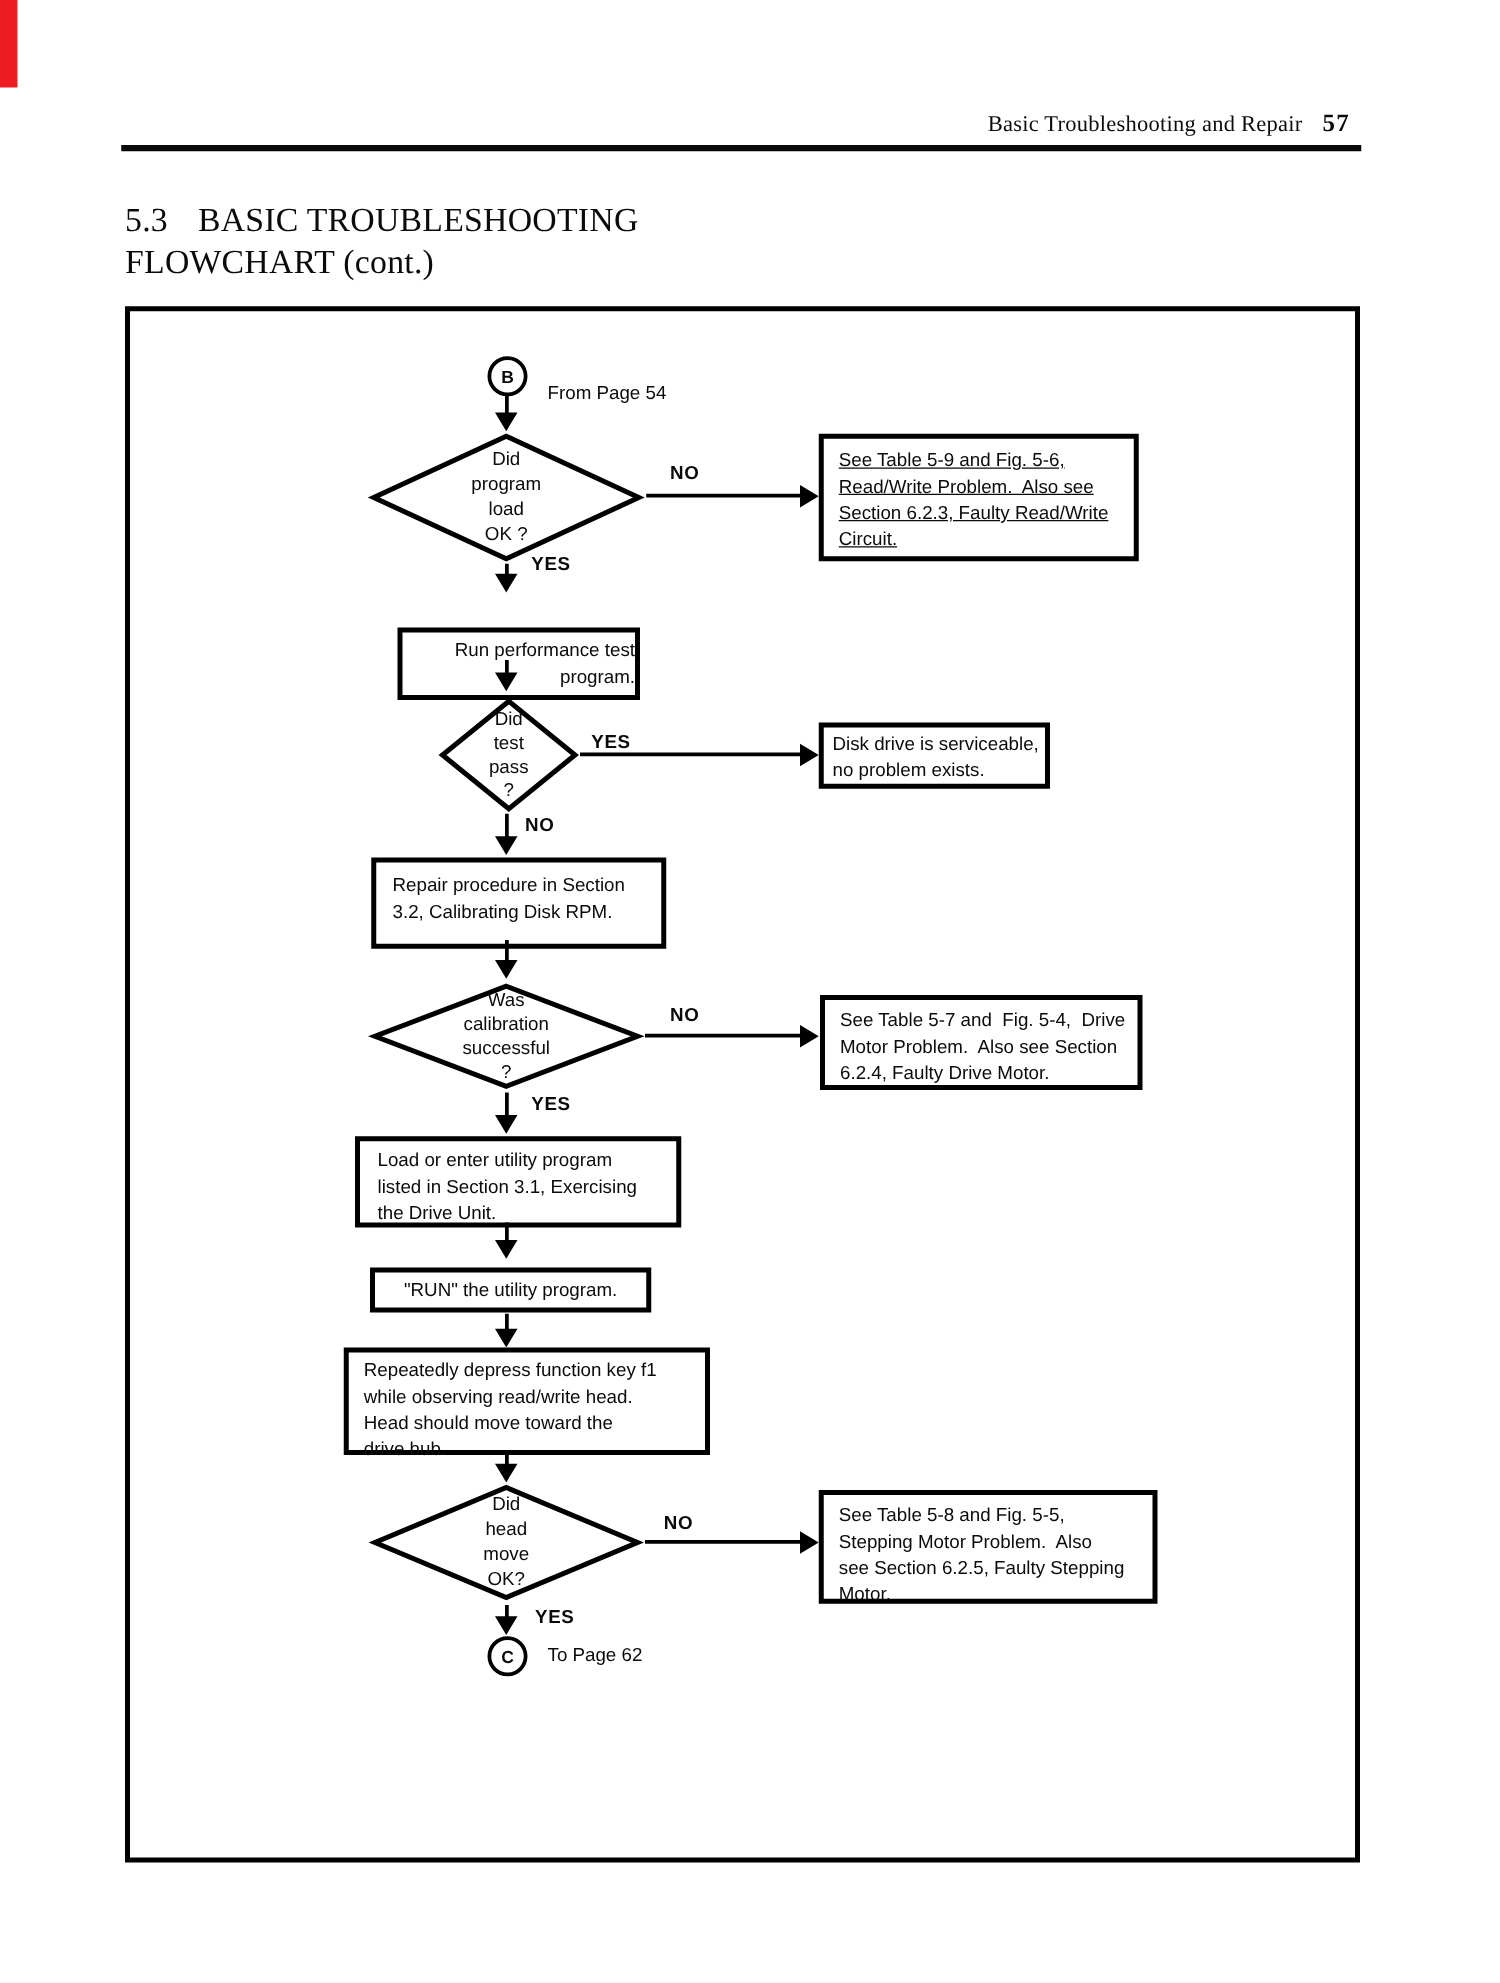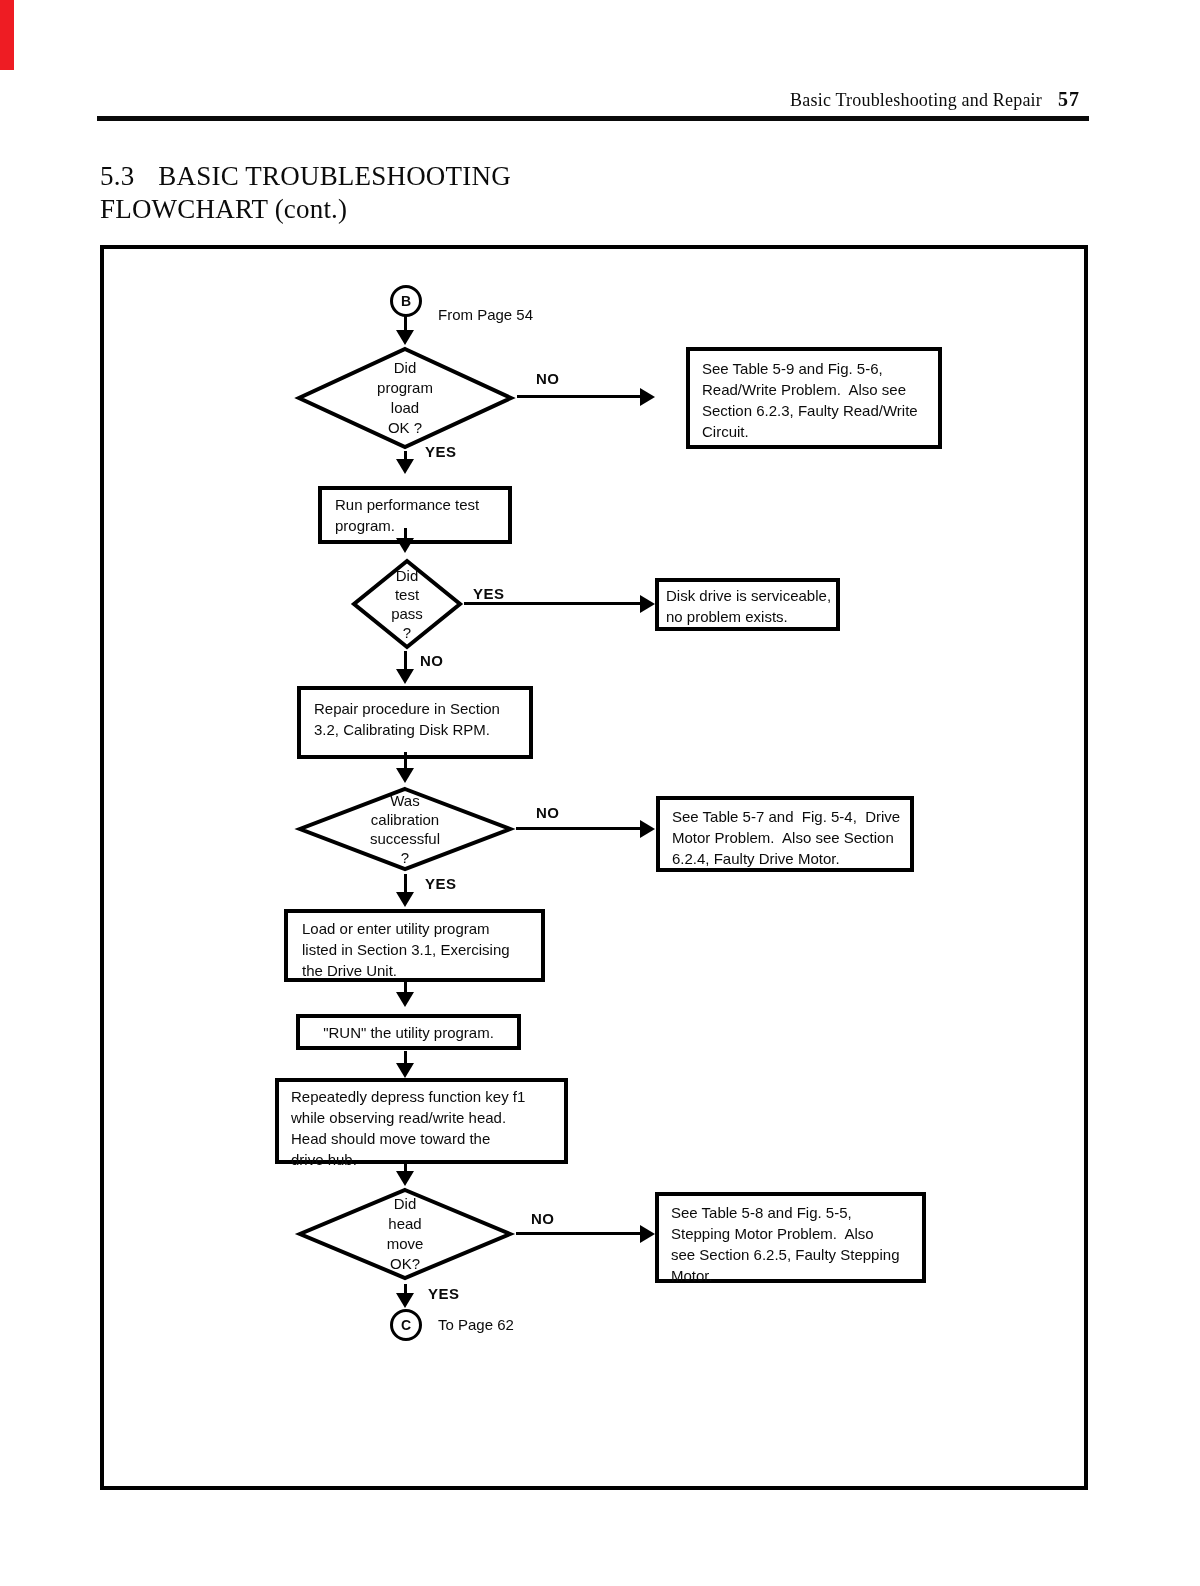--- a/index.html
+++ b/index.html
@@ -74,31 +74,31 @@
         <polygon points="111,4 217,53 111,102 5,53" fill="#ffffff" stroke="#000000" stroke-width="4"></polygon>
       </svg>
     <div class="dtext">Did
 program
 load
 OK ?</div>
   </div>
   <div class="abs branch" style="left:536px;top:370px;">NO</div>
   <div class="abs hline" style="left:517px;top:395px;width:124px;"></div>
   <div class="abs ah-right" style="left:640px;top:388px;"></div>
-  <div class="abs obox" style="left:686px;top:347px;width:236px;height:87px;padding:7px 0 0 12px;">
+  <div class="abs obox" style="left:655px;top:347px;width:236px;height:87px;padding:7px 0 0 12px;text-decoration:underline;">
     <div class="btext">See Table 5-9 and Fig. 5-6,
 Read/Write Problem.  Also see
 Section 6.2.3, Faulty Read/Write
 Circuit.</div>
   </div>
   <div class="abs branch" style="left:425px;top:443px;">YES</div>
   <div class="abs vline" style="left:404px;top:451px;height:9px;"></div>
   <div class="abs ah-down" style="left:396px;top:459px;"></div>
 
-  <div class="abs pbox" style="left:318px;top:486px;width:173px;height:46px;padding:4px 0 0 13px;">
+  <div class="abs pbox" style="left:318px;top:502px;width:173px;height:46px;padding:4px 0 0 13px;text-align:right;">
     <div class="btext">Run performance test
 program.</div>
   </div>
   <div class="abs vline" style="left:404px;top:528px;height:11px;"></div>
   <div class="abs ah-down" style="left:396px;top:538px;"></div>
 
   <div class="abs diamond d-small" style="left:350px;top:557px;width:114px;height:94px;">
     <svg width="114" height="94">
         <polygon points="57,4 110,47 57,90 4,47" fill="#ffffff" stroke="#000000" stroke-width="4"></polygon>
       </svg>

